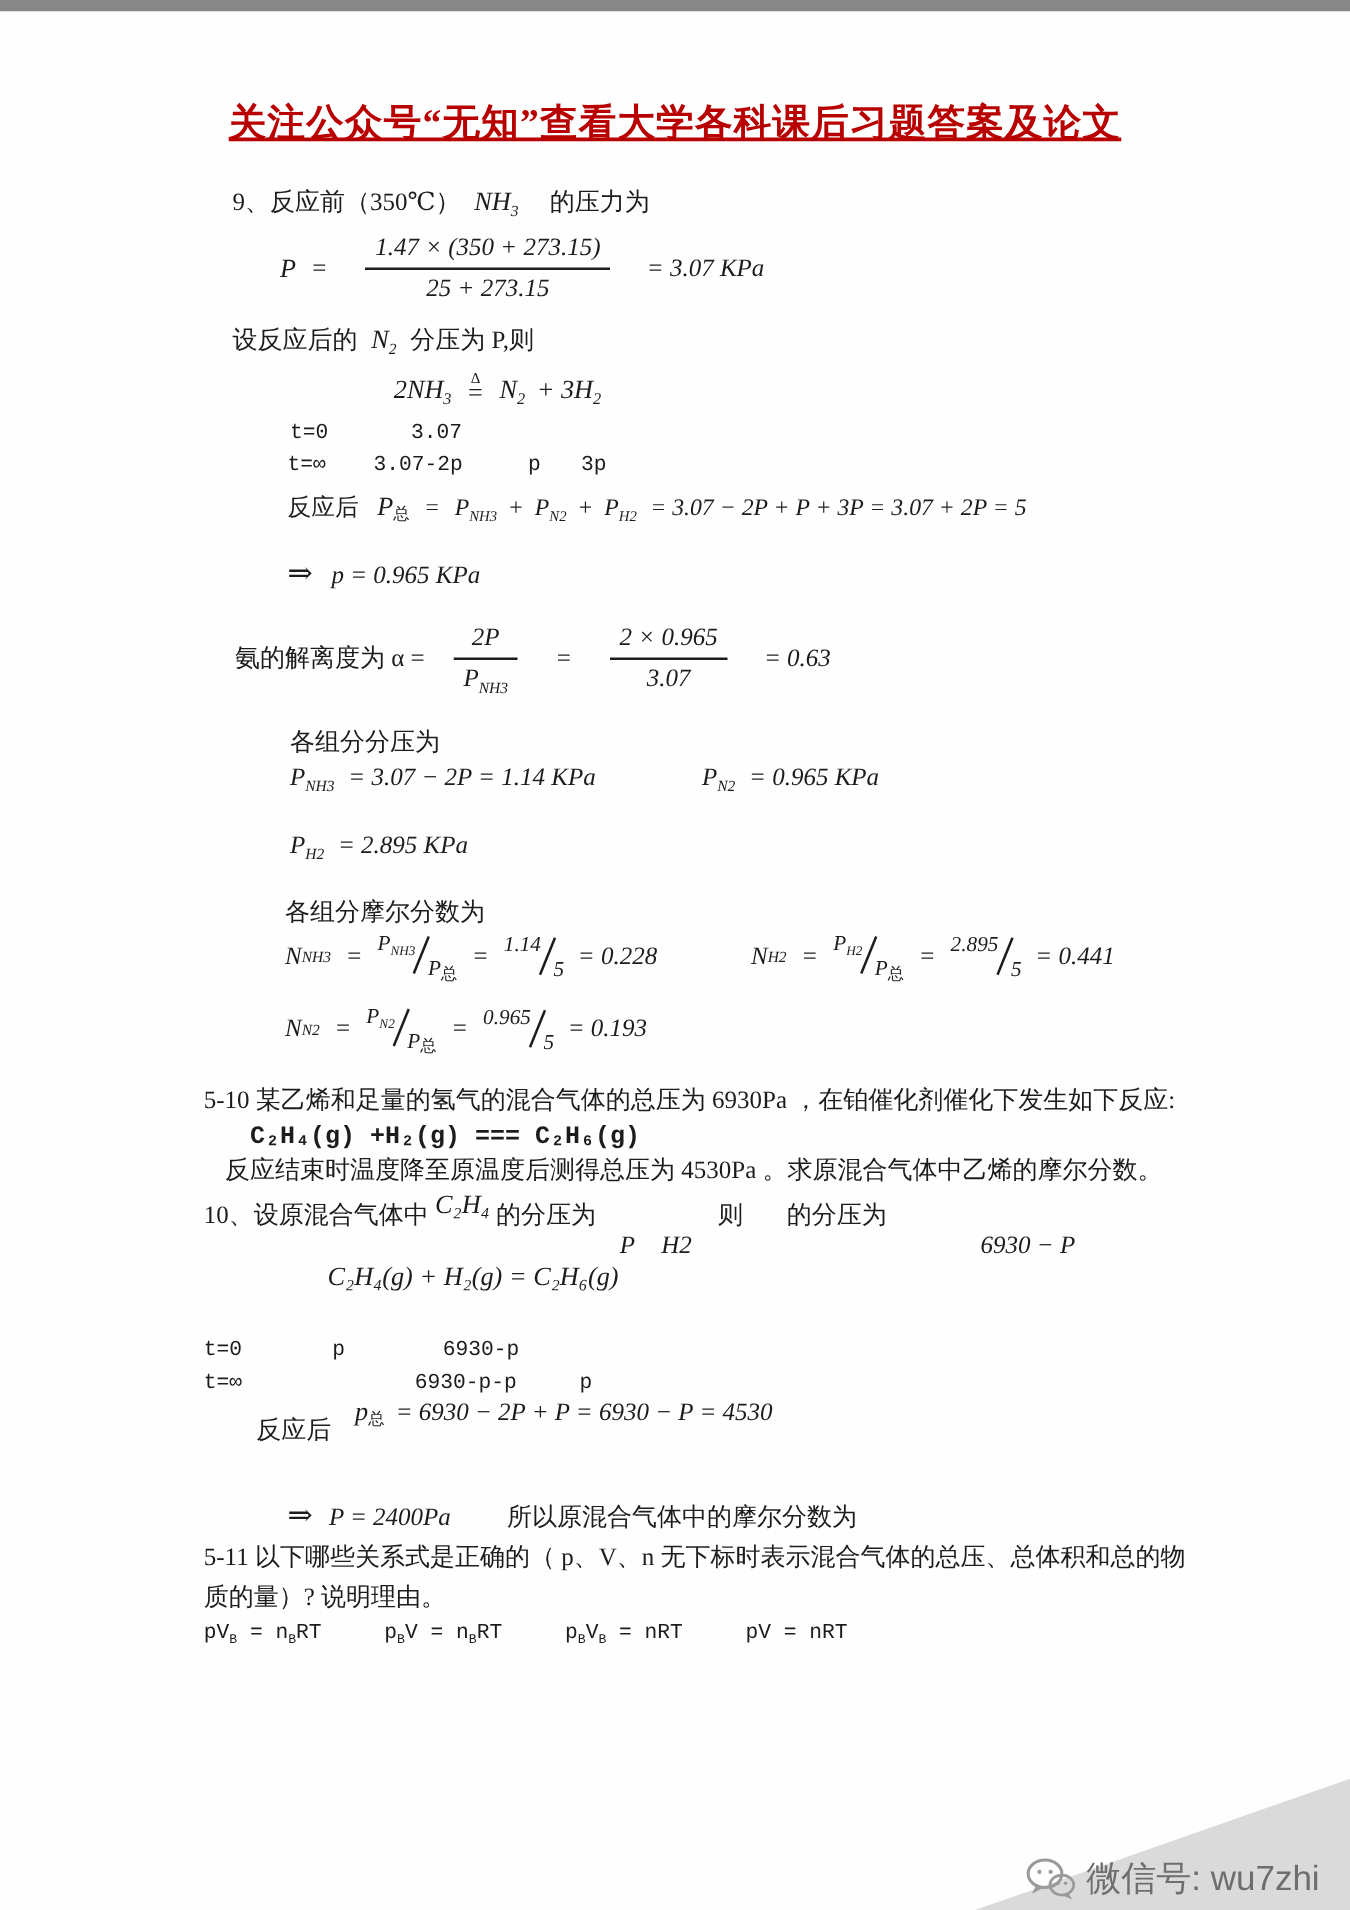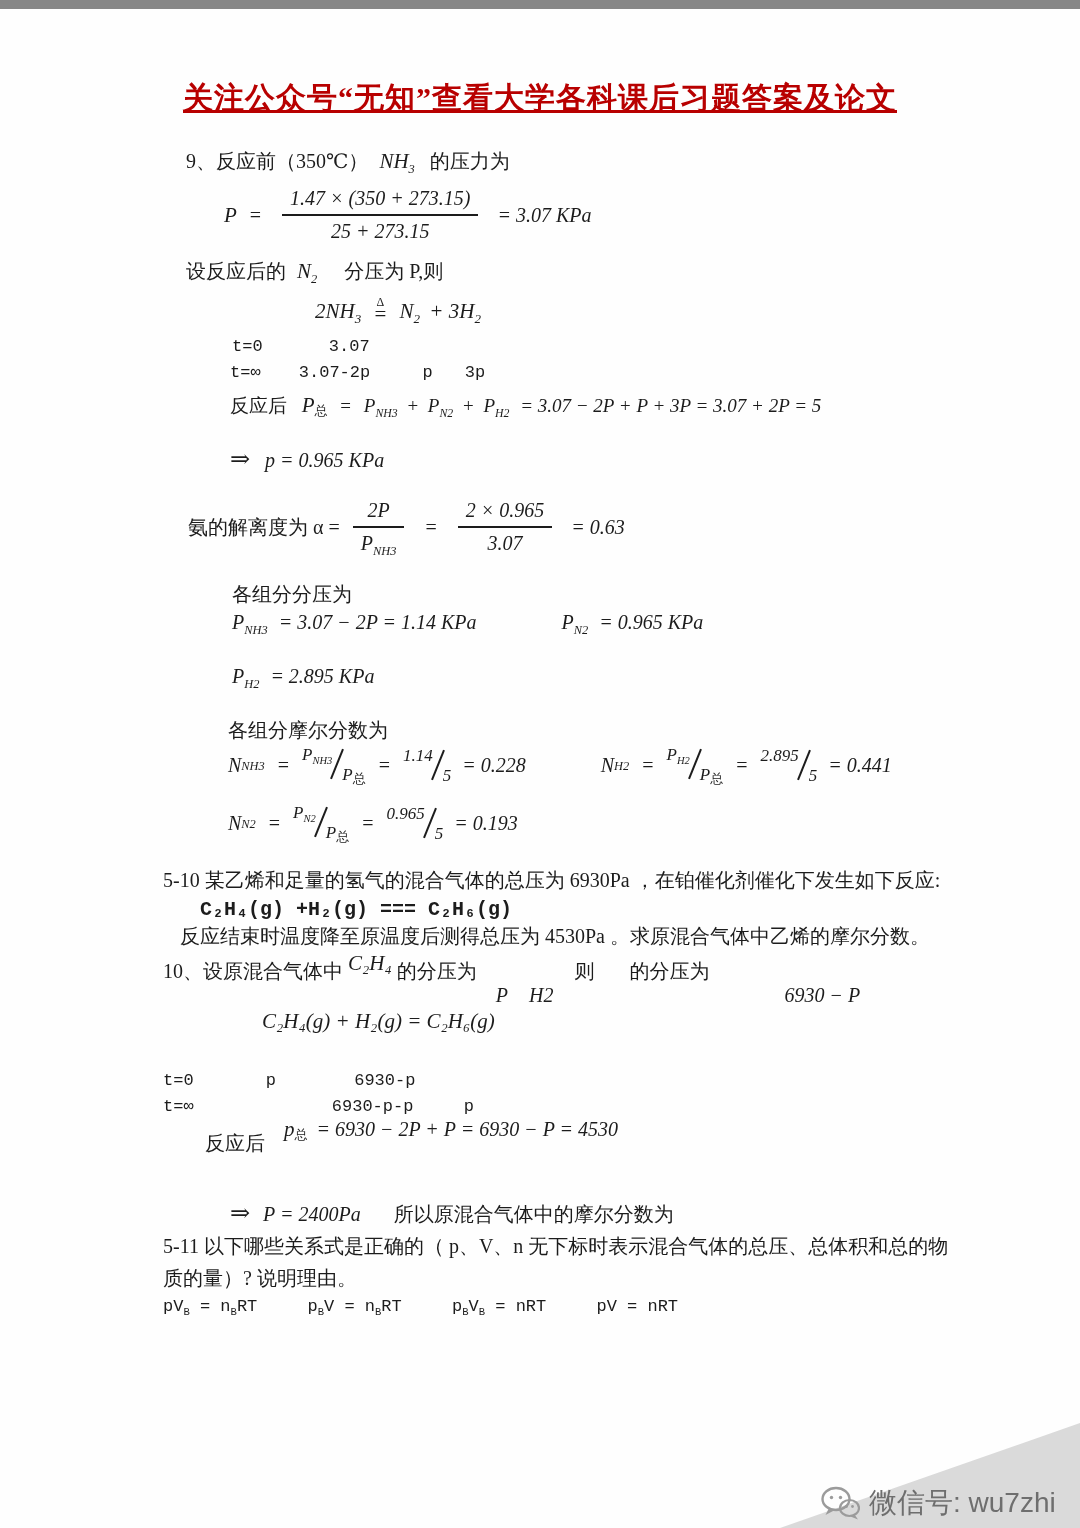--- a/index.html
+++ b/index.html
@@ -8,21 +8,21 @@
   .topbar{position:absolute;top:0;left:0;width:100%;height:9px;background:#878787;}
   .header{position:absolute;top:78px;left:0;width:100%;text-align:center;}
   .header span{color:#b80000;font-size:30px;font-weight:bold;text-decoration:underline;letter-spacing:1px;}
   .ln{position:absolute;white-space:nowrap;font-size:20px;line-height:1.25;}
   .m{font-style:italic;}
   .big{font-size:21px;}
   sub{font-size:62%;line-height:0;}
   .mono{font-family:"Liberation Mono","DejaVu Sans Mono",monospace;font-size:17px;}
   .monob{font-family:"Liberation Mono","DejaVu Sans Mono",monospace;font-size:20px;font-weight:bold;}
   .fracline > *{vertical-align:middle;}
-  .frac{display:inline-block;text-align:center;vertical-align:middle;margin:0 8px;}
+  .frac{display:inline-block;text-align:center;vertical-align:middle;margin:0 18px;}
   .frac .fn{display:block;padding:0 8px 3px;border-bottom:2px solid #1c1c1c;}
   .frac .fd{display:block;padding:3px 8px 0;}
   .eqsp{margin:0 8px;}
   .plus{margin:0 5px;}
   .zong{font-size:13px;vertical-align:-3px;}
   .eqd{display:inline-block;text-align:center;vertical-align:-3px;margin:0 8px;}
   .eqd .d{display:block;font-size:12px;line-height:9px;}
   .eqd .e{display:block;line-height:15px;}
   .sfrac{display:inline-block;vertical-align:middle;}
   .sfrac .sn{font-size:85%;vertical-align:11px;}
@@ -42,37 +42,37 @@
 <div class="page">
   <div class="topbar"></div>
 
   <div class="header">
     <span>关注公众号“无知”查看大学各科课后习题答案及论文</span>
   </div>
 
   <div class="ln" style="top:148px;left:186px">
     <span>9、反应前（350℃）</span>
     <span class="m big" style="margin-left:6px">NH</span><sub class="m">3</sub>
-    <span style="margin-left:10px">的压力为</span>
+    <span style="margin-left:20px">的压力为</span>
   </div>
 
   <div class="ln fracline" style="top:186px;left:224px">
     <span class="m big">P</span>
     <span class="eqsp">=</span>
     <span class="frac">
       <span class="fn m">1.47 × (350 + 273.15)</span>
       <span class="fd m">25 + 273.15</span>
     </span>
     <span class="m" style="margin-left:6px">= 3.07 KPa</span>
   </div>
 
   <div class="ln" style="top:258px;left:186px">
     <span>设反应后的</span>
     <span class="m big" style="margin-left:6px">N</span><sub class="m">2</sub>
-    <span style="margin-left:22px">分压为 P,则</span>
+    <span style="margin-left:6px">分压为 P,则</span>
   </div>
 
   <div class="ln big" style="top:298px;left:315px">
     <span class="m">2NH</span><sub class="m">3</sub>
     <span class="eqd">
       <span class="d">Δ</span>
       <span class="e">=</span>
     </span>
     <span class="m">N</span><sub class="m">2</sub>
     <span class="m" style="margin-left:4px">+ 3H</span><sub class="m">2</sub>
@@ -198,21 +198,21 @@
 
   <div class="ln" style="top:1116px;left:205px">
     <span style="position:relative;top:14px">反应后</span>
     <span class="m big" style="margin-left:14px">p</span><span class="zong">总</span>
     <span class="m" style="margin-left:4px">= 6930 − 2P + P = 6930 − P = 4530</span>
   </div>
 
   <div class="ln" style="top:1198px;left:230px">
     <span style="font-size:24px">⇒</span>
     <span class="m" style="margin-left:8px">P = 2400Pa</span>
-    <span style="margin-left:28px">所以原混合气体中的摩尔分数为</span>
+    <span style="margin-left:40px">所以原混合气体中的摩尔分数为</span>
   </div>
 
   <div class="ln" style="top:1234px;left:163px">
     <span>5-11 以下哪些关系式是正确的（ p、V、n 无下标时表示混合气体的总压、总体积和总的物</span>
   </div>
   <div class="ln" style="top:1266px;left:163px">
     <span>质的量）? 说明理由。</span>
   </div>
   <div class="ln mono" style="top:1296px;left:163px">
     <span><span>pV</span><sub>B</sub><span> = n</span><sub>B</sub><span>RT</span></span>

